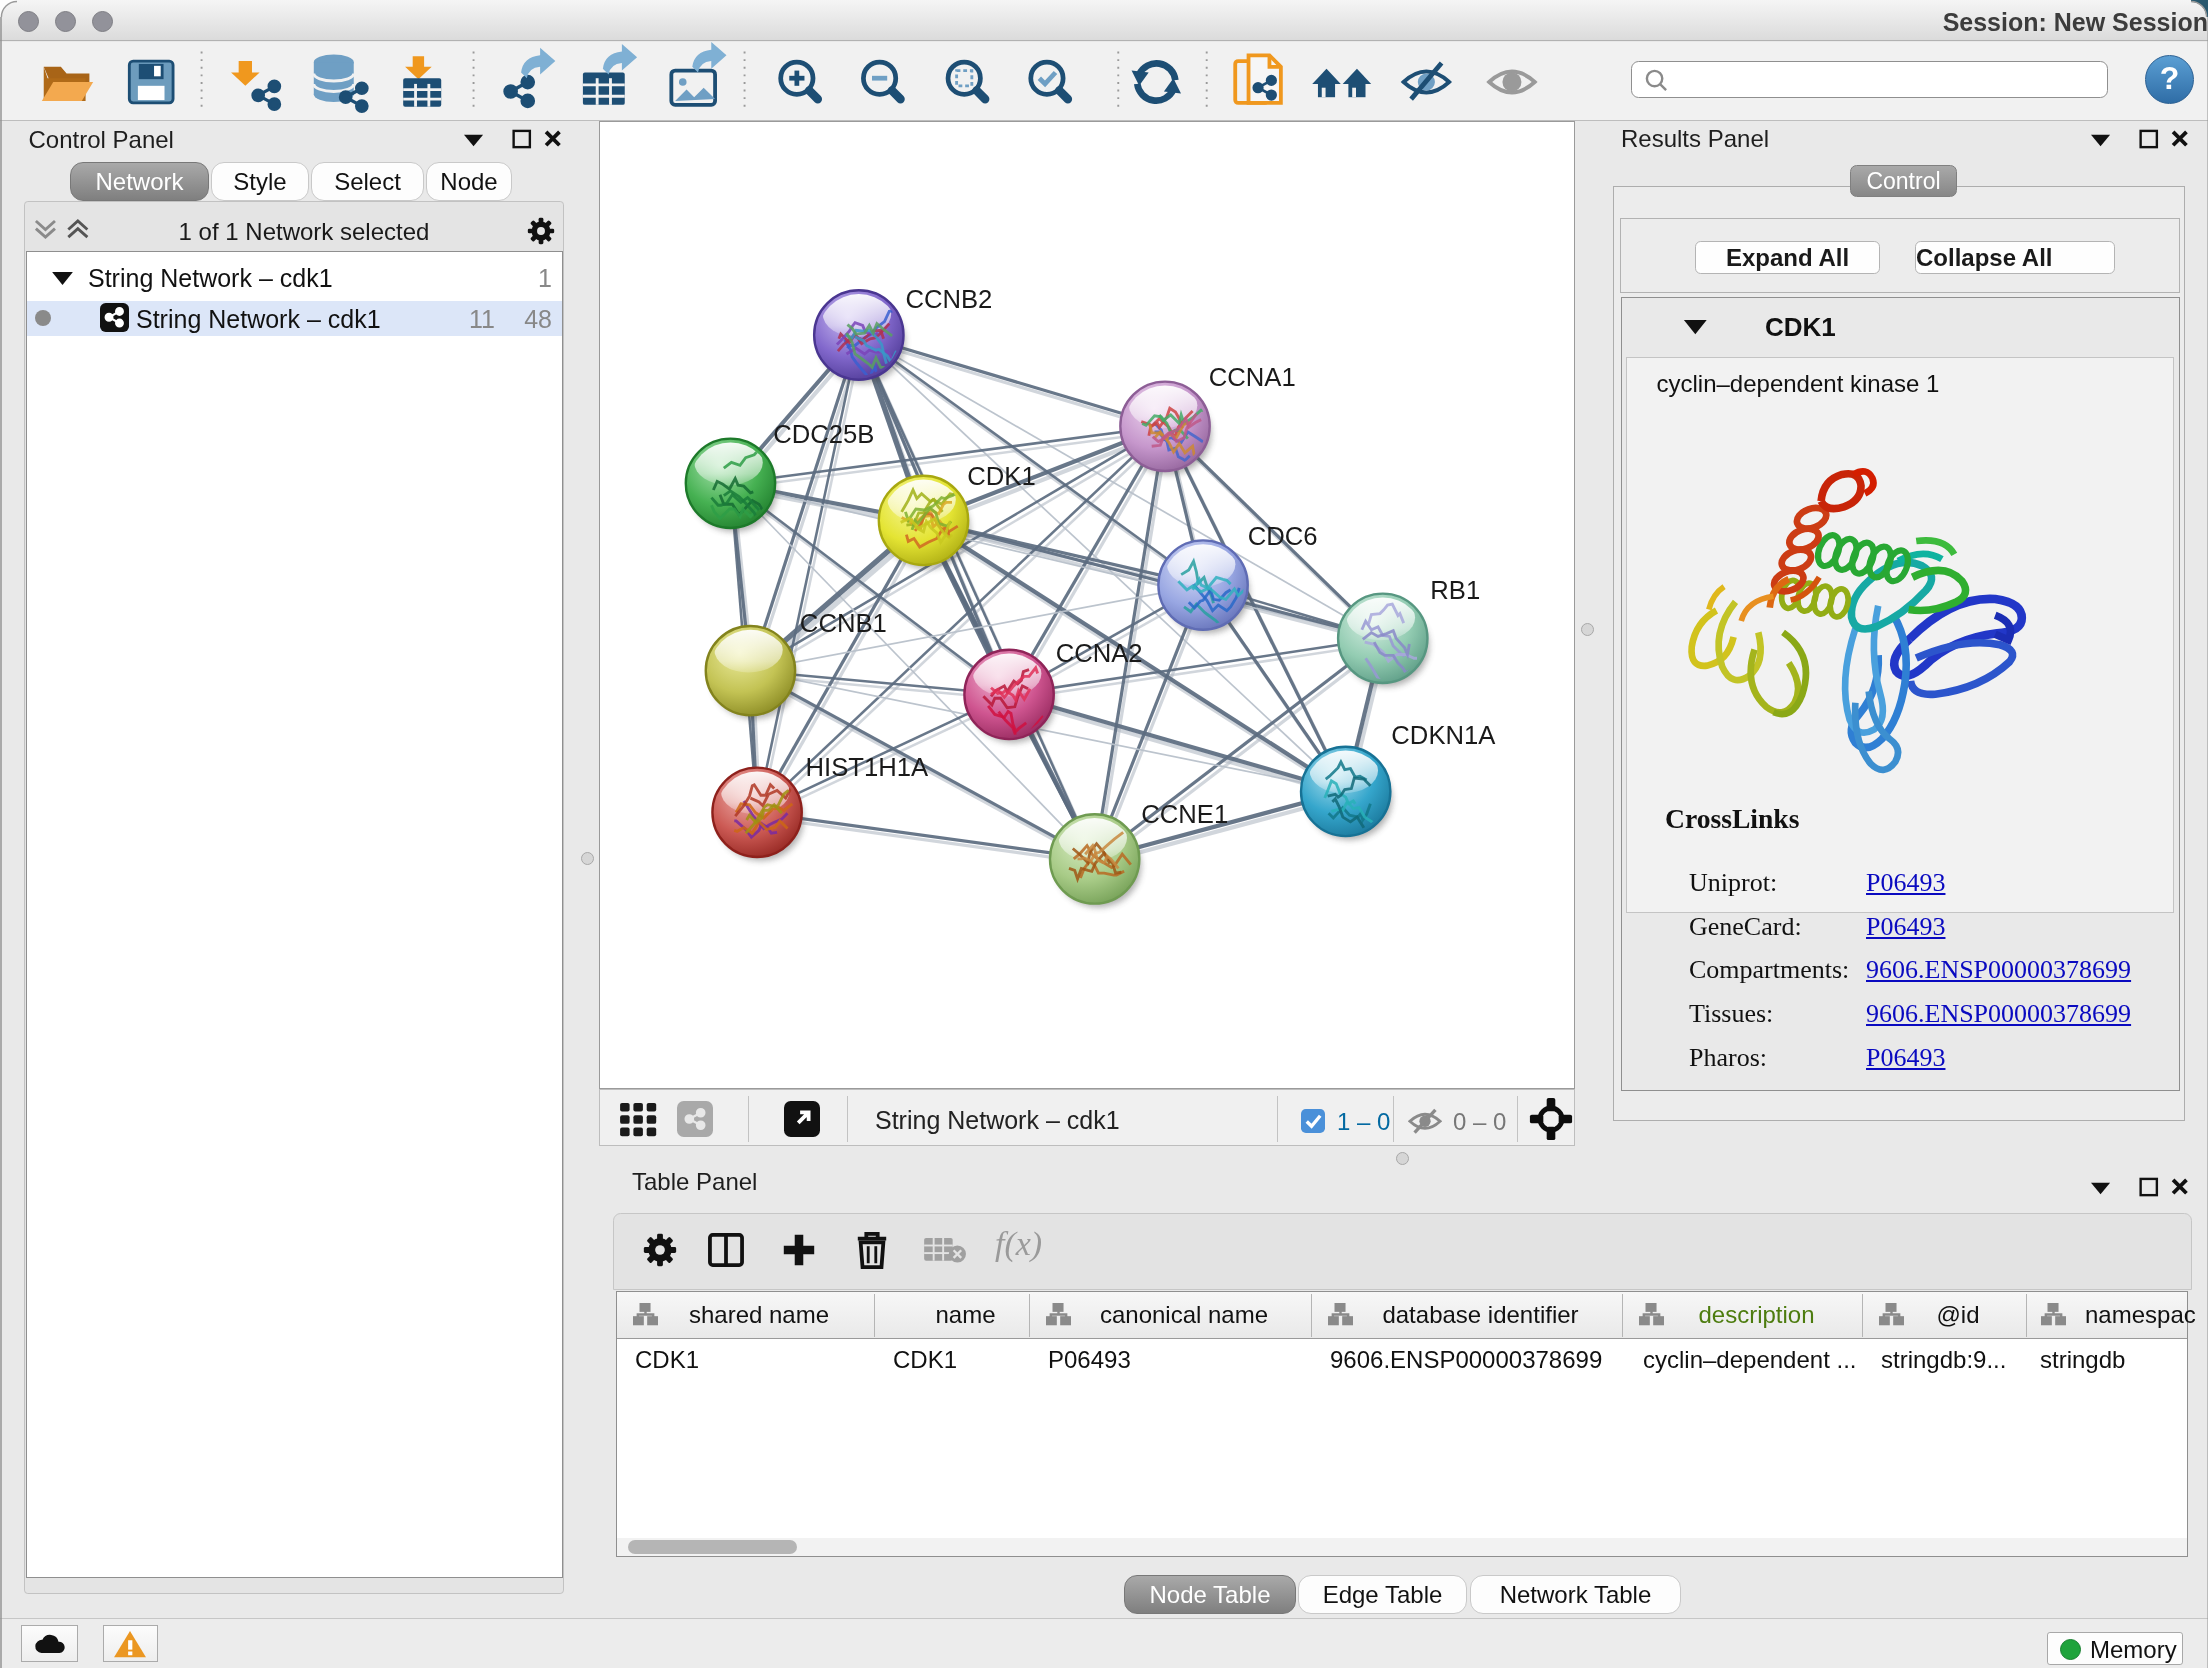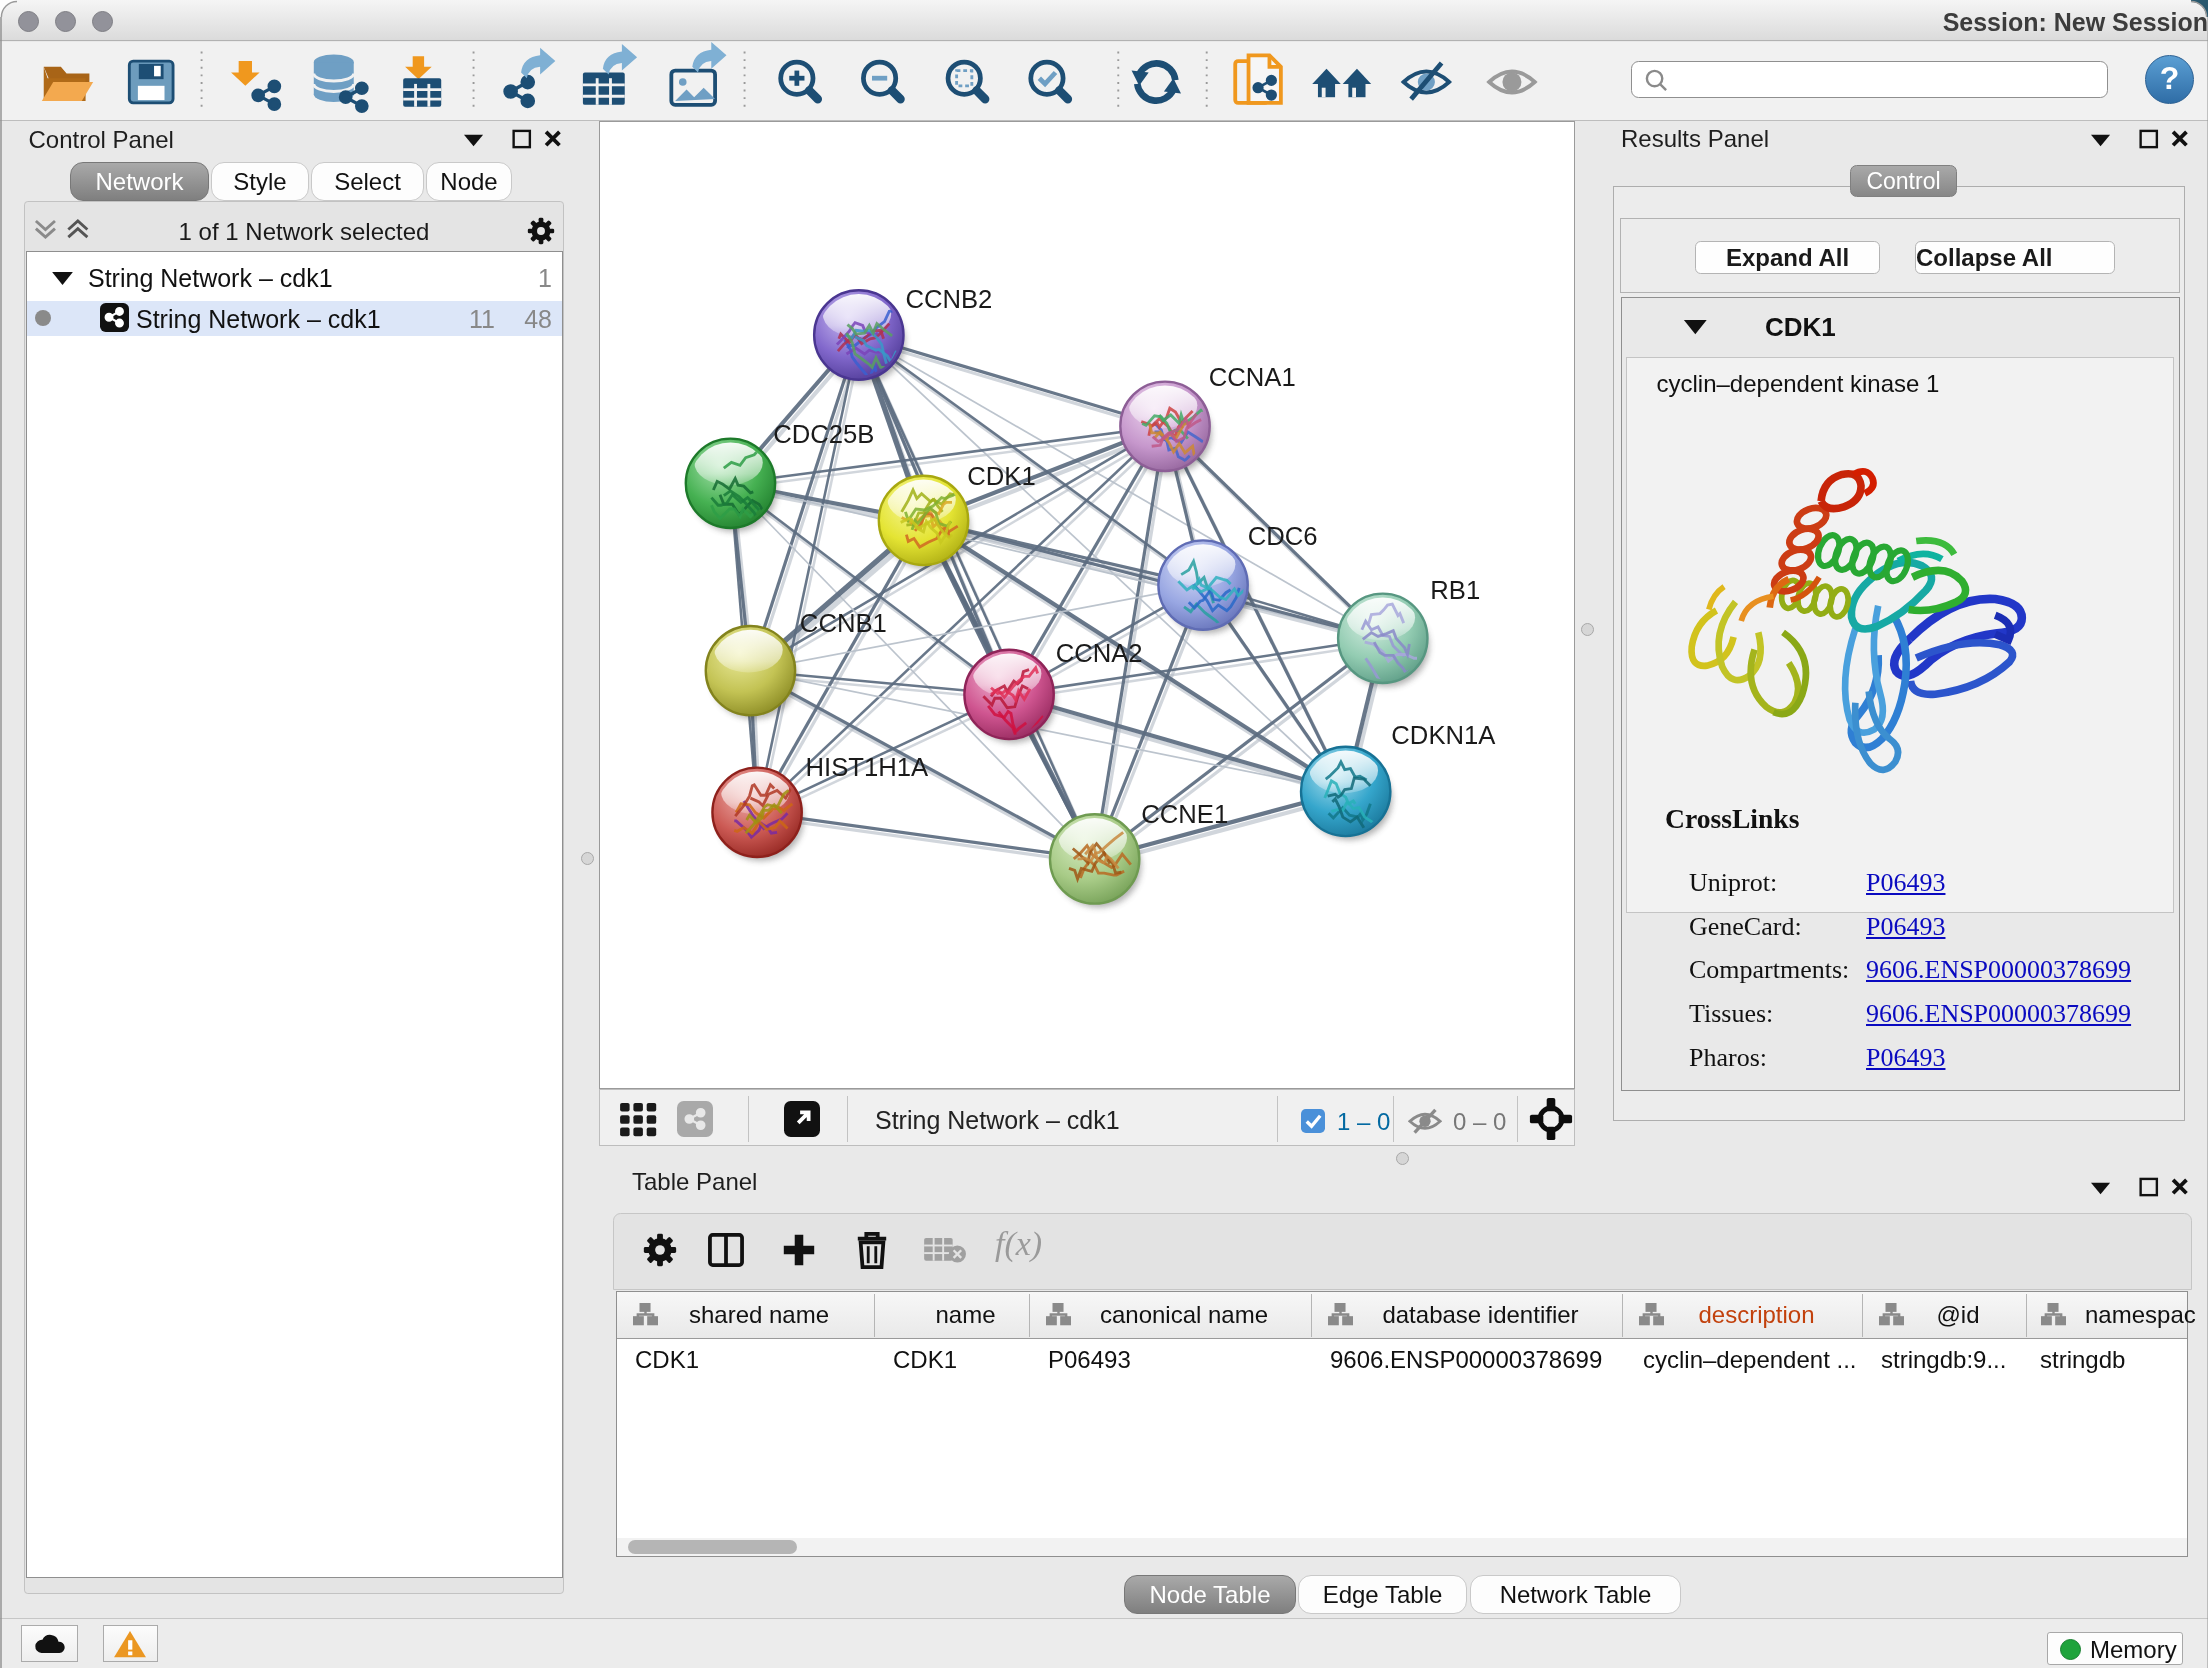--- a/index.html
+++ b/index.html
@@ -736,21 +736,21 @@
 <div class="abs" style="left:1349px;top:1301px;width:263px;text-align:center;font-size:24px;color:#111">database identifier</div>
 <div class="abs" style="left:1328px;top:1303px"><svg width="25" height="23" viewBox="0 0 26 24">
       <g fill="none" stroke="#8a8a8a" stroke-width="2.5">
         <rect x="8" y="1" width="9" height="7" fill="#8a8a8a"></rect>
         <rect x="1" y="15" width="9" height="7" fill="#8a8a8a"></rect>
         <rect x="16" y="15" width="9" height="7" fill="#8a8a8a"></rect>
         <path d="M13 8 v4 M5 15 v-3 h16 v3"></path>
       </g>
     </svg></div>
 <div class="abs" style="left:1622px;top:1294px;width:1px;height:43px;background:#b5b5b5"></div>
-<div class="abs" style="left:1660px;top:1301px;width:193px;text-align:center;font-size:24px;color:#c2410c">description</div>
+<div class="abs" style="left:1660px;top:1301px;width:193px;text-align:center;font-size:24px;color:#4d7c0f">description</div>
 <div class="abs" style="left:1639px;top:1303px"><svg width="25" height="23" viewBox="0 0 26 24">
       <g fill="none" stroke="#8a8a8a" stroke-width="2.5">
         <rect x="8" y="1" width="9" height="7" fill="#8a8a8a"></rect>
         <rect x="1" y="15" width="9" height="7" fill="#8a8a8a"></rect>
         <rect x="16" y="15" width="9" height="7" fill="#8a8a8a"></rect>
         <path d="M13 8 v4 M5 15 v-3 h16 v3"></path>
       </g>
     </svg></div>
 <div class="abs" style="left:1862px;top:1294px;width:1px;height:43px;background:#b5b5b5"></div>
 <div class="abs" style="left:1900px;top:1301px;width:116px;text-align:center;font-size:24px;color:#111">@id</div>

